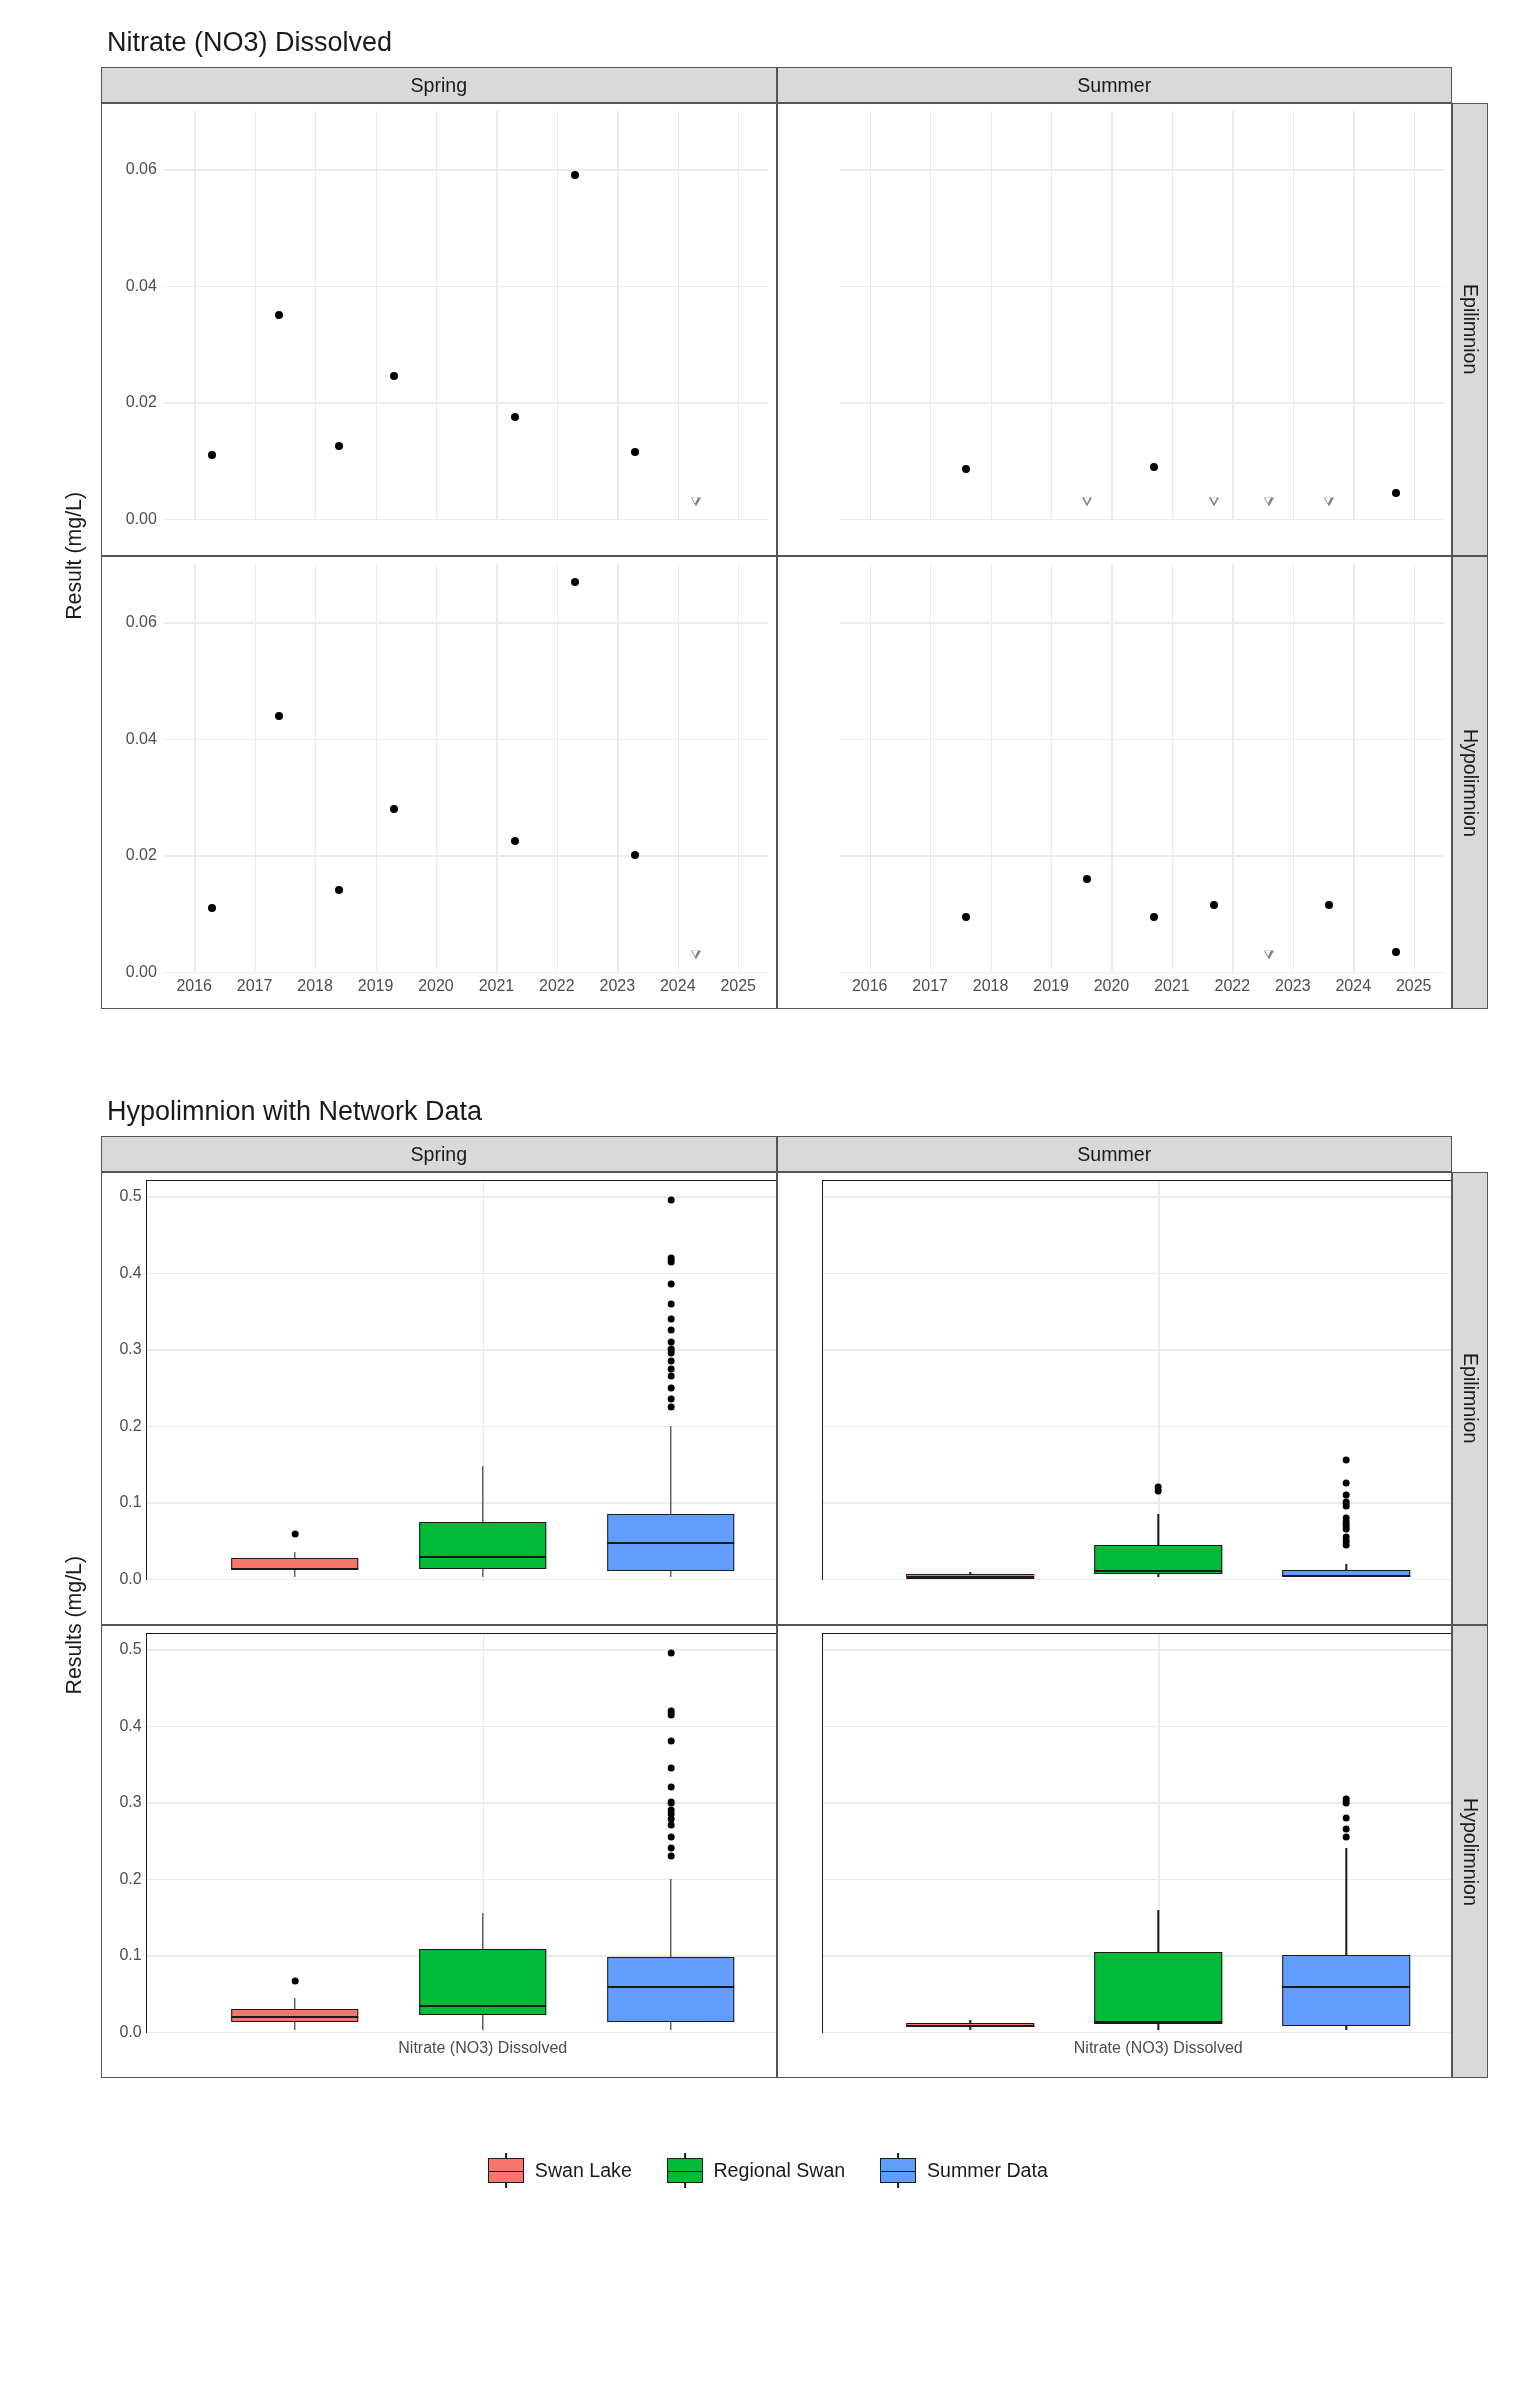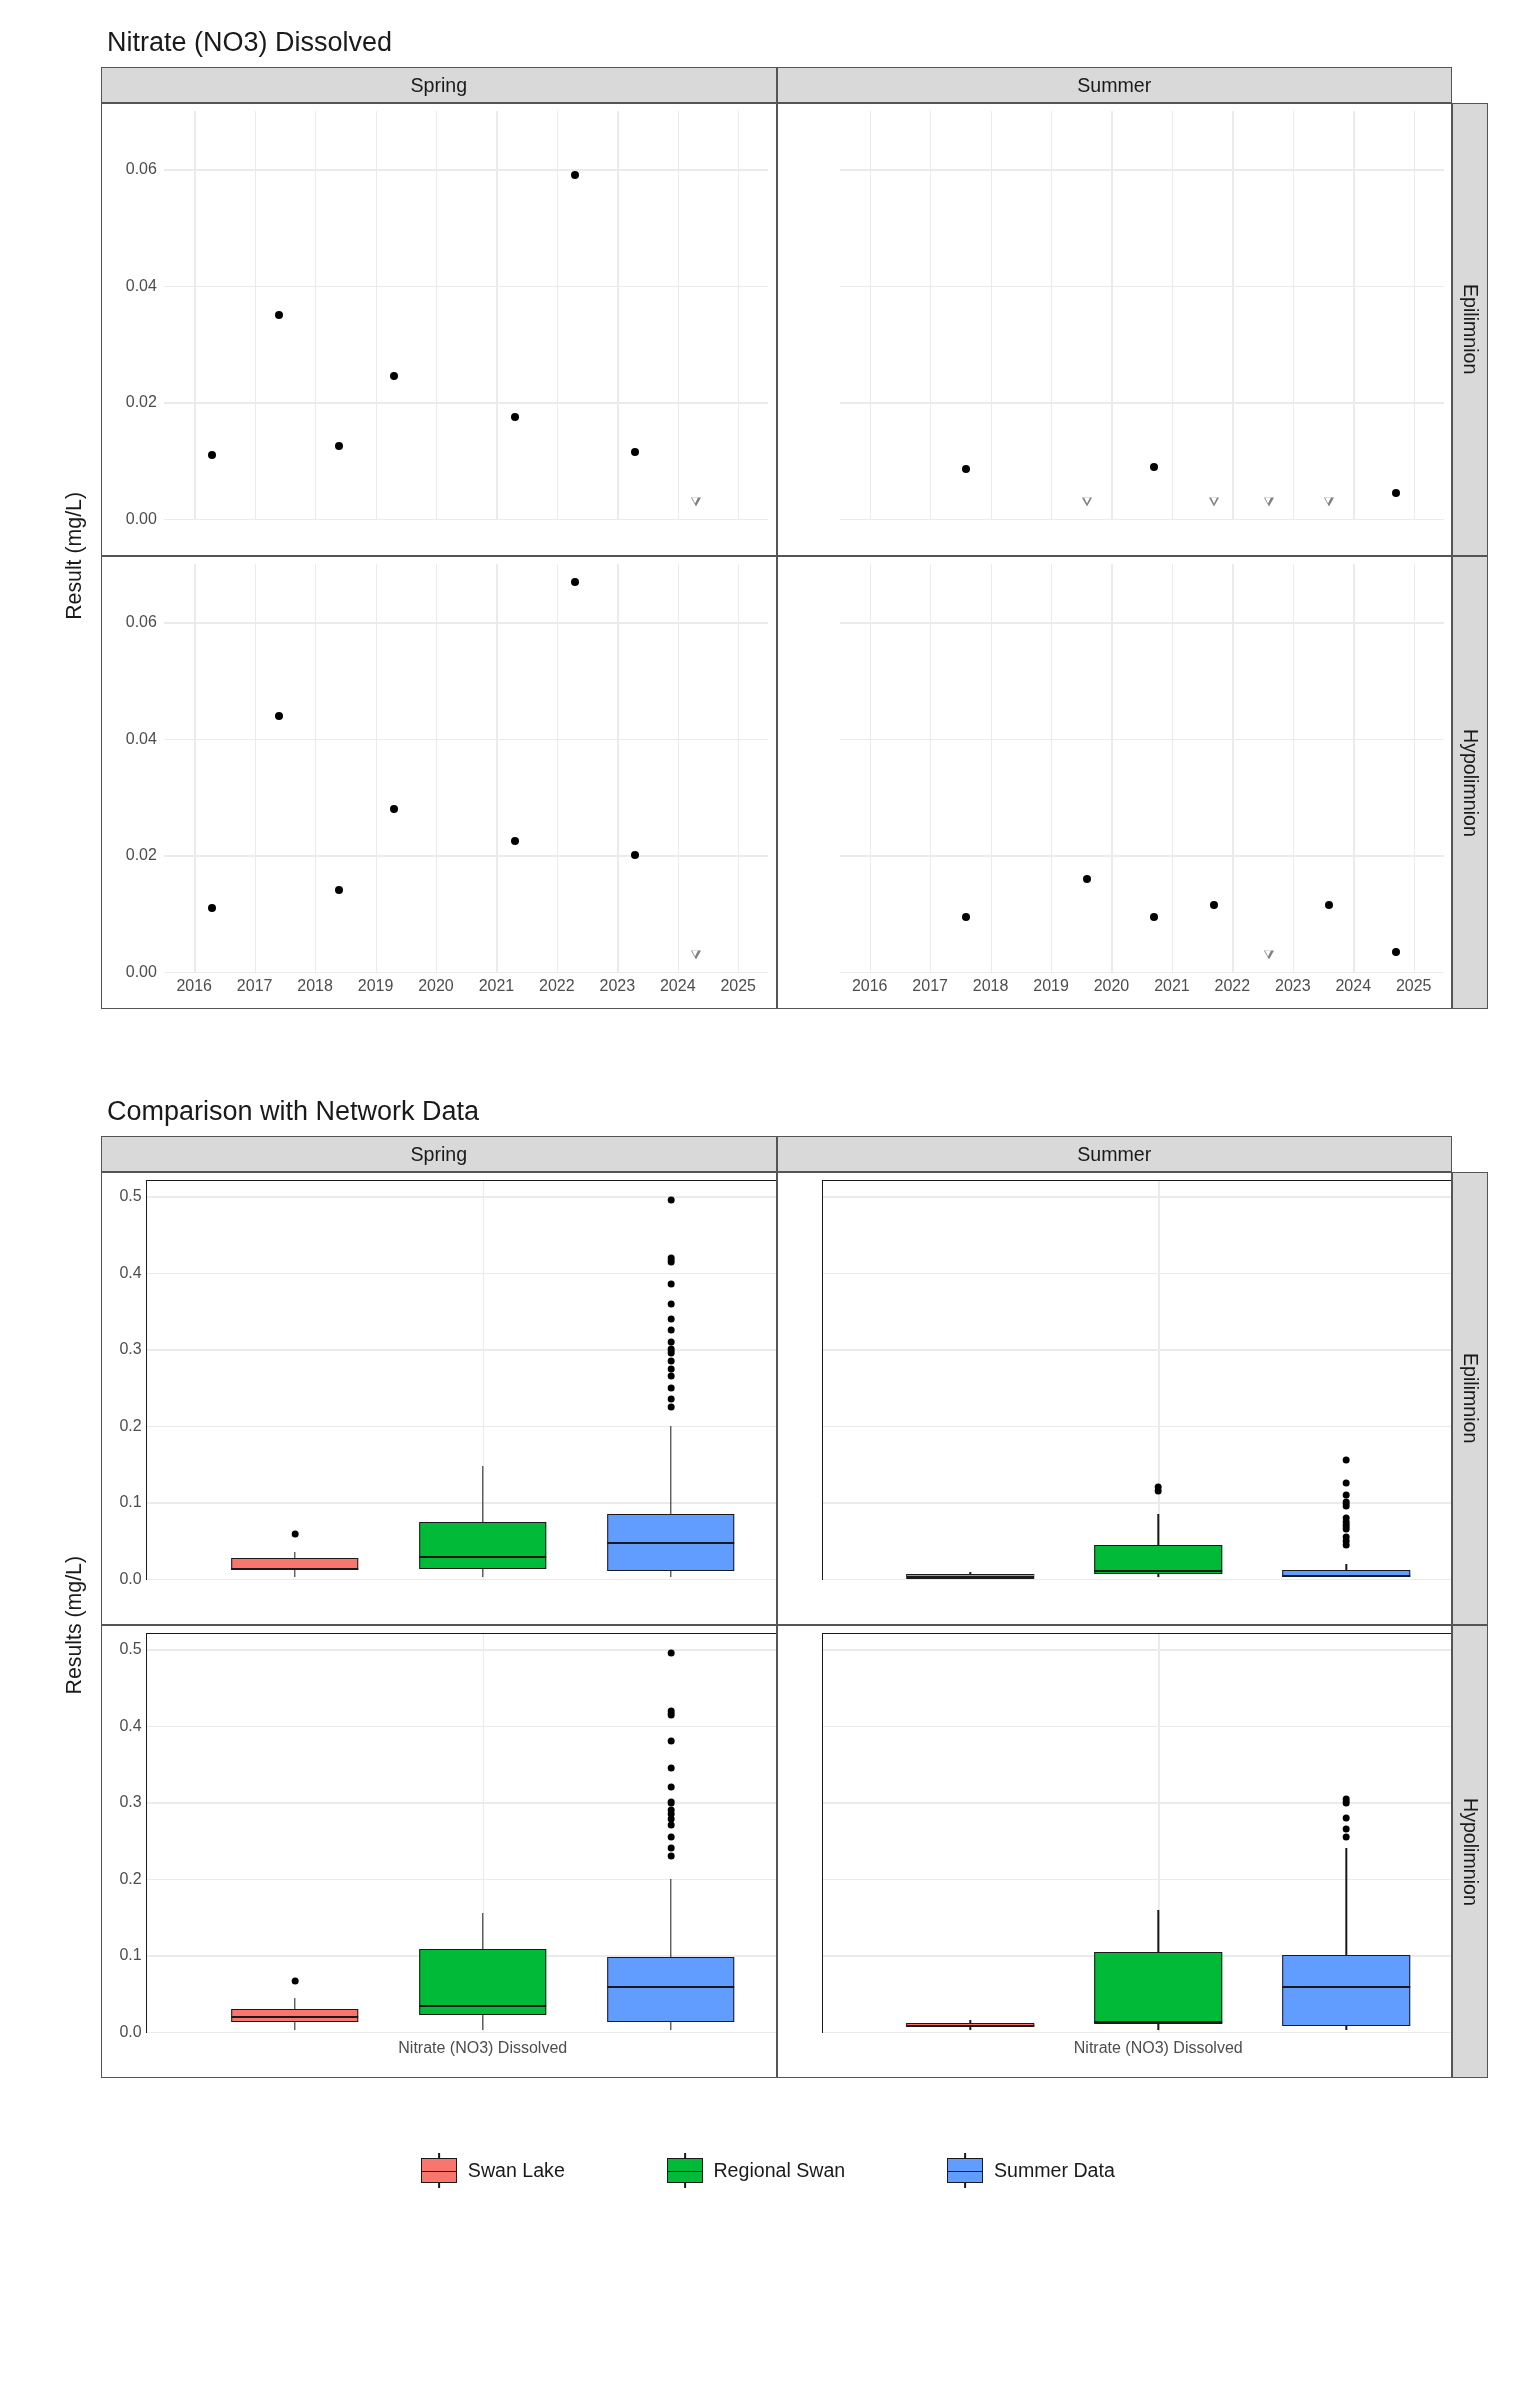--- a/index.html
+++ b/index.html
@@ -79,21 +79,21 @@
   }
   .ytick { position:absolute; right: calc(100% - 59px); transform: translateY(-50%); font-size:16px; color:#4d4d4d; text-align:right; width:53px;}
   .xtick { position:absolute; top: calc(100% - 32px); transform: translateX(-50%); font-size:16px; color:#4d4d4d;}
   .xtick.boxx { top: calc(100% - 39px); font-size:16px; }
   .boxplot { position:absolute; transform: translateX(-50%); }
   .whisker { position:absolute; left:50%; width:1.8px; background:#1a1a1a; transform:translateX(-50%);}
   .box { position:absolute; width:100%; border:1.3px solid #1a1a1a; }
   .median { position:absolute; left:0; right:0; height:2.2px; background:#1a1a1a;}
   .out { position:absolute; left:50%; width:7.1px; height:7.1px; background:#000; border-radius:50%; transform:translate(-50%,-50%);}
   .legend {
-    display:flex; justify-content:center; gap:102px;
+    display:flex; justify-content:center; gap:35px;
     margin: 44px 0 18px 0; font-size:19.6px; color:#1a1a1a;text-align:right;
   }
   .legend-item { display:flex; align-items:center; gap:10.7px;}
   .legend-key {
     width:36px; height:25px; position:relative;
     border:1.8px solid #1a1a1a;
   }
   .legend-key::before, .legend-key::after {
     content:""; position:absolute; left:50%; width:1.8px; background:#1a1a1a;
     transform:translateX(-50%);
@@ -253,21 +253,21 @@
     <div class="row-strip">Hypolimnion</div>
 
     <div></div>
       <div></div>
       <div></div>
       <div></div>
   </div>
 
   <div class="bottom-space"></div>
 
-  <div class="chart-title">Comparison with Network Data</div>
+  <div class="chart-title">Hypolimnion with Network Data</div>
 
   <div class="facet-grid grid-box">
     <div></div>
     <div class="col-strip">Spring</div>
     <div class="col-strip">Summer</div>
     <div></div>
 
     <div class="y-axis-title">Results (mg/L)</div>
 
     <div class="panel" id="bp-0-0">

